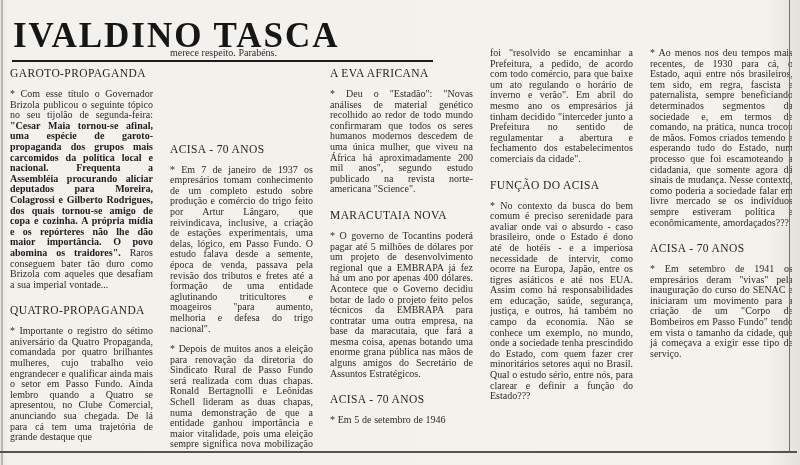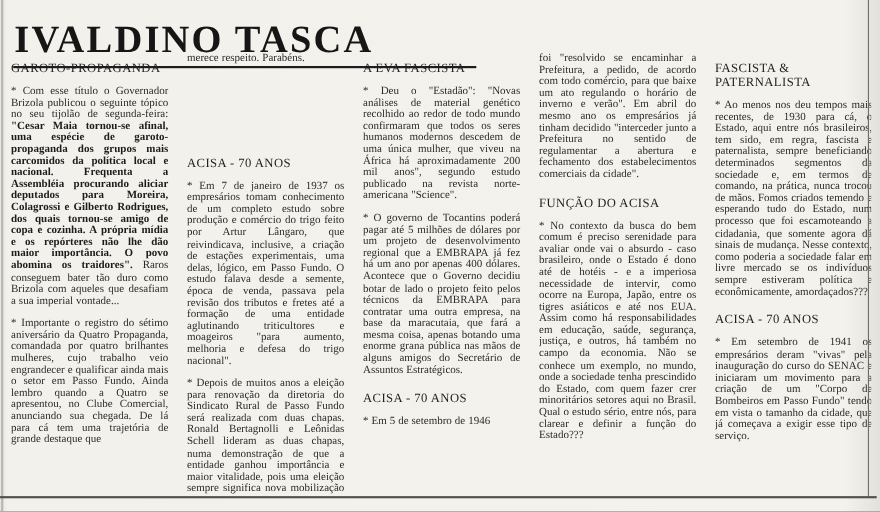--- a/index.html
+++ b/index.html
@@ -8,64 +8,65 @@
         font-family:"Liberation Serif",serif;color:#2a2a2a;}
   .masthead{position:absolute;left:0;top:16px;width:100%;height:48px;text-align:center;}
   .masthead h1{position:absolute;left:13px;top:1px;margin:0;font-size:35px;line-height:38px;
         font-weight:bold;letter-spacing:2px;color:#161616;white-space:nowrap;
         font-family:"Liberation Serif",serif;}
   .masthead-rule{position:absolute;left:12px;top:44px;width:421px;height:2px;background:#1d1d1d;}
   .columns{position:absolute;left:10px;top:48px;width:782px;height:402px;display:flex;gap:17px;overflow:hidden;}
   .col{flex:0 0 143px;width:143px;overflow:hidden;}
   .col h2{font-size:11.5px;line-height:13px;font-weight:normal;letter-spacing:0.4px;
         margin:14px 0 9px 0;color:#1e1e1e;white-space:normal;}
-  .col h2:first-child{margin-top:8px;}
+  .col h2:first-child{margin-top:19px;}
   .col p{margin:0 0 10px 0;font-size:10px;line-height:10.6px;text-align:justify;color:#2b2b2b;
         word-spacing:0.2px;}
   .col p span.b{font-weight:bold;color:#1c1c1c;}
   .spacer{height:60px;}
   .edge-left{position:absolute;left:1px;top:0;width:2px;height:465px;background:#b9b6b0;}
   .edge-right{position:absolute;left:789px;top:0;width:1px;height:452px;background:#6e6c68;}
   .edge-bottom{position:absolute;left:0;top:451px;width:797px;height:2px;background:#55534f;}
 </style>
 </head>
 <body>
 
 <div class="page">
   <header class="masthead">
     <h1>IVALDINO TASCA</h1>
     <div class="masthead-rule"></div>
   </header>
   <main class="columns">
       <div class="col">
         <h2>GAROTO-PROPAGANDA</h2>
         <p><span class="">* Com esse título o Governador Brizola publicou o seguinte tópico no seu tijolão de segunda-feira: </span><span class="b">"Cesar Maia tornou-se afinal, uma espécie de garoto-propaganda dos grupos mais carcomidos da política local e nacional. Frequenta a Assembléia procurando aliciar deputados para Moreira, Colagrossi e Gilberto Rodrigues, dos quais tornou-se amigo de copa e cozinha. A própria mídia e os repórteres não lhe dão maior importância. O povo abomina os traidores".</span><span class=""> Raros conseguem bater tão duro como Brizola com aqueles que desafiam a sua imperial vontade...</span></p>
+        <h2>QUATRO-PROPAGANDA</h2>
         <p><span class="">* Importante o registro do sétimo aniversário da Quatro Propaganda, comandada por quatro brilhantes mulheres, cujo trabalho veio engrandecer e qualificar ainda mais o setor em Passo Fundo. Ainda lembro quando a Quatro se apresentou, no Clube Comercial, anunciando sua chegada. De lá para cá tem uma trajetória de grande destaque que</span></p>
       </div>
       <div class="col">
         <p><span class="">merece respeito. Parabéns.</span></p>
         <div class="spacer"></div>
         <h2>ACISA - 70 ANOS</h2>
         <p><span class="">* Em 7 de janeiro de 1937 os empresários tomam conhecimento de um completo estudo sobre produção e comércio do trigo feito por Artur Lângaro, que reivindicava, inclusive, a criação de estações experimentais, uma delas, lógico, em Passo Fundo. O estudo falava desde a semente, época de venda, passava pela revisão dos tributos e fretes até a formação de uma entidade aglutinando triticultores e moageiros "para aumento, melhoria e defesa do trigo nacional".</span></p>
         <p><span class="">* Depois de muitos anos a eleição para renovação da diretoria do Sindicato Rural de Passo Fundo será realizada com duas chapas. Ronald Bertagnolli e Leônidas Schell lideram as duas chapas, numa demonstração de que a entidade ganhou importância e maior vitalidade, pois uma eleição sempre significa nova mobilização de forças. Ganha o Sindicato!</span></p>
       </div>
       <div class="col">
-        <h2>A EVA FASCISTA</h2>
+        <h2>A EVA AFRICANA</h2>
         <p><span class="">* Deu o "Estadão": "Novas análises de material genético recolhido ao redor de todo mundo confirmaram que todos os seres humanos modernos descedem de uma única mulher, que viveu na África há aproximadamente 200 mil anos", segundo estudo publicado na revista norte-americana "Science".</span></p>
+        <h2>MARACUTAIA NOVA</h2>
         <p><span class="">* O governo de Tocantins poderá pagar até 5 milhões de dólares por um projeto de desenvolvimento regional que a EMBRAPA já fez há um ano por apenas 400 dólares. Acontece que o Governo decidiu botar de lado o projeto feito pelos técnicos da EMBRAPA para contratar uma outra empresa, na base da maracutaia, que fará a mesma coisa, apenas botando uma enorme grana pública nas mãos de alguns amigos do Secretário de Assuntos Estratégicos.</span></p>
         <h2>ACISA - 70 ANOS</h2>
         <p><span class="">* Em 5 de setembro de 1946</span></p>
       </div>
       <div class="col">
         <p><span class="">foi "resolvido se encaminhar a Prefeitura, a pedido, de acordo com todo comércio, para que baixe um ato regulando o horário de inverno e verão". Em abril do mesmo ano os empresários já tinham decidido "interceder junto a Prefeitura no sentido de regulamentar a abertura e fechamento dos estabelecimentos comerciais da cidade".</span></p>
         <h2>FUNÇÃO DO ACISA</h2>
         <p><span class="">* No contexto da busca do bem comum é preciso serenidade para avaliar onde vai o absurdo - caso brasileiro, onde o Estado é dono até de hotéis - e a imperiosa necessidade de intervir, como ocorre na Europa, Japão, entre os tigres asiáticos e até nos EUA. Assim como há responsabilidades em educação, saúde, segurança, justiça, e outros, há também no campo da economia. Não se conhece um exemplo, no mundo, onde a sociedade tenha prescindido do Estado, com quem fazer crer minoritários setores aqui no Brasil. Qual o estudo sério, entre nós, para clarear e definir a função do Estado???</span></p>
       </div>
       <div class="col">
-        <h2>FASCISTA &amp; PATERNALISTA</h2>
         <p><span class="">* Ao menos nos deu tempos mais recentes, de 1930 para cá, o Estado, aqui entre nós brasileiros, tem sido, em regra, fascista e paternalista, sempre beneficiando determinados segmentos da sociedade e, em termos de comando, na prática, nunca trocou de mãos. Fomos criados temendo e esperando tudo do Estado, num processo que foi escamoteando a cidadania, que somente agora dá sinais de mudança. Nesse contexto, como poderia a sociedade falar em livre mercado se os indivíduos sempre estiveram política e econômicamente, amordaçados???</span></p>
         <h2>ACISA - 70 ANOS</h2>
         <p><span class="">* Em setembro de 1941 os empresários deram "vivas" pela inauguração do curso do SENAC e iniciaram um movimento para a criação de um "Corpo de Bombeiros em Passo Fundo" tendo em vista o tamanho da cidade, que já começava a exigir esse tipo de serviço.</span></p>
       </div>
     </main>
   <div class="edge-left"></div>
   <div class="edge-right"></div>
   <div class="edge-bottom"></div>
 </div>
 

